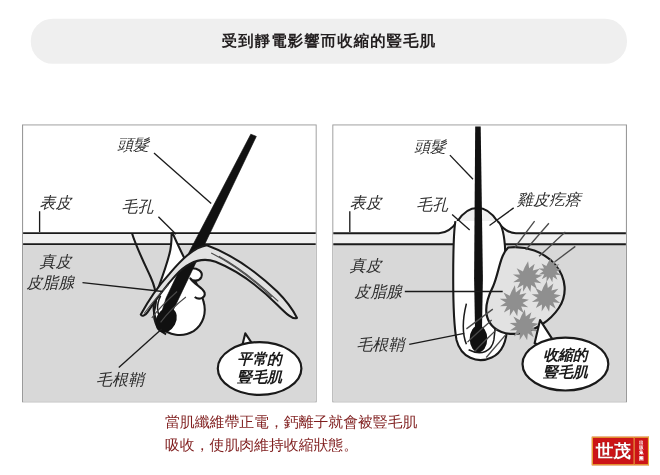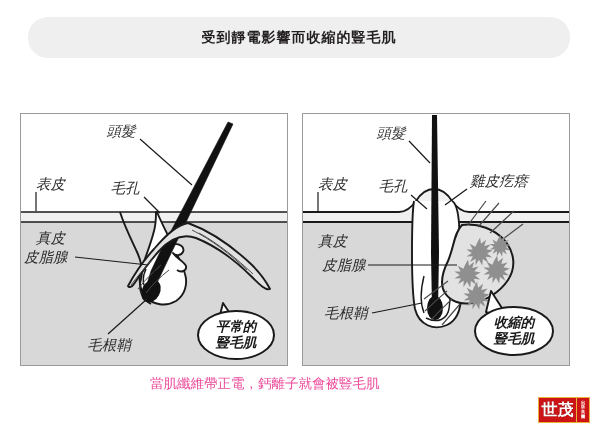--- a/index.html
+++ b/index.html
@@ -26,21 +26,21 @@
 
   
   .panel{position:absolute;top:113px;width:268px;height:327px;font-style:italic;}
   .panel.left{left:20px;}
   .panel.right{left:302px;}
   .panel svg{display:block;}
 
   
   .caption{
     position:absolute;left:150px;top:374px;width:320px;
-    font-size:13.5px;line-height:1.55;color:#ec4899;text-align:left;
+    font-size:13.5px;line-height:1.55;color:#7f1d1d;text-align:left;
   }
   .caption div{white-space:nowrap;}
 
   
   .logo{
     position:absolute;left:538px;top:397px;width:52px;height:26px;
     display:flex;align-items:stretch;
   }
   .logo-main{
     flex:1;background:#cc1417;display:flex;align-items:center;justify-content:center;
@@ -184,20 +184,21 @@
 
       <path d="M189 178 L207 206 L184 199 Z" fill="#ffffff" stroke="#1a1a1a" stroke-width="1.9" stroke-linejoin="round"></path>
       <ellipse cx="212" cy="218" rx="39" ry="24" fill="#ffffff" stroke="#1a1a1a" stroke-width="2"></ellipse>
       <text x="212" y="214" font-family="'Liberation Sans',sans-serif" font-size="13.5" font-weight="bold" fill="#1a1a1a" text-anchor="middle">收縮的</text>
       <text x="212" y="230" font-family="'Liberation Sans',sans-serif" font-size="13.5" font-weight="bold" fill="#1a1a1a" text-anchor="middle">豎毛肌</text>
     </svg>
   </div>
 
   <div class="caption">
     <div>當肌纖維帶正電，鈣離子就會被豎毛肌</div>
+    <div>吸收，使肌肉維持收縮狀態。</div>
   </div>
 
   <div class="logo">
     <div class="logo-main">
       <span>世茂</span>
     </div>
     <div class="logo-side">
       <span>出</span>
       <span>版</span>
       <span>集</span>

